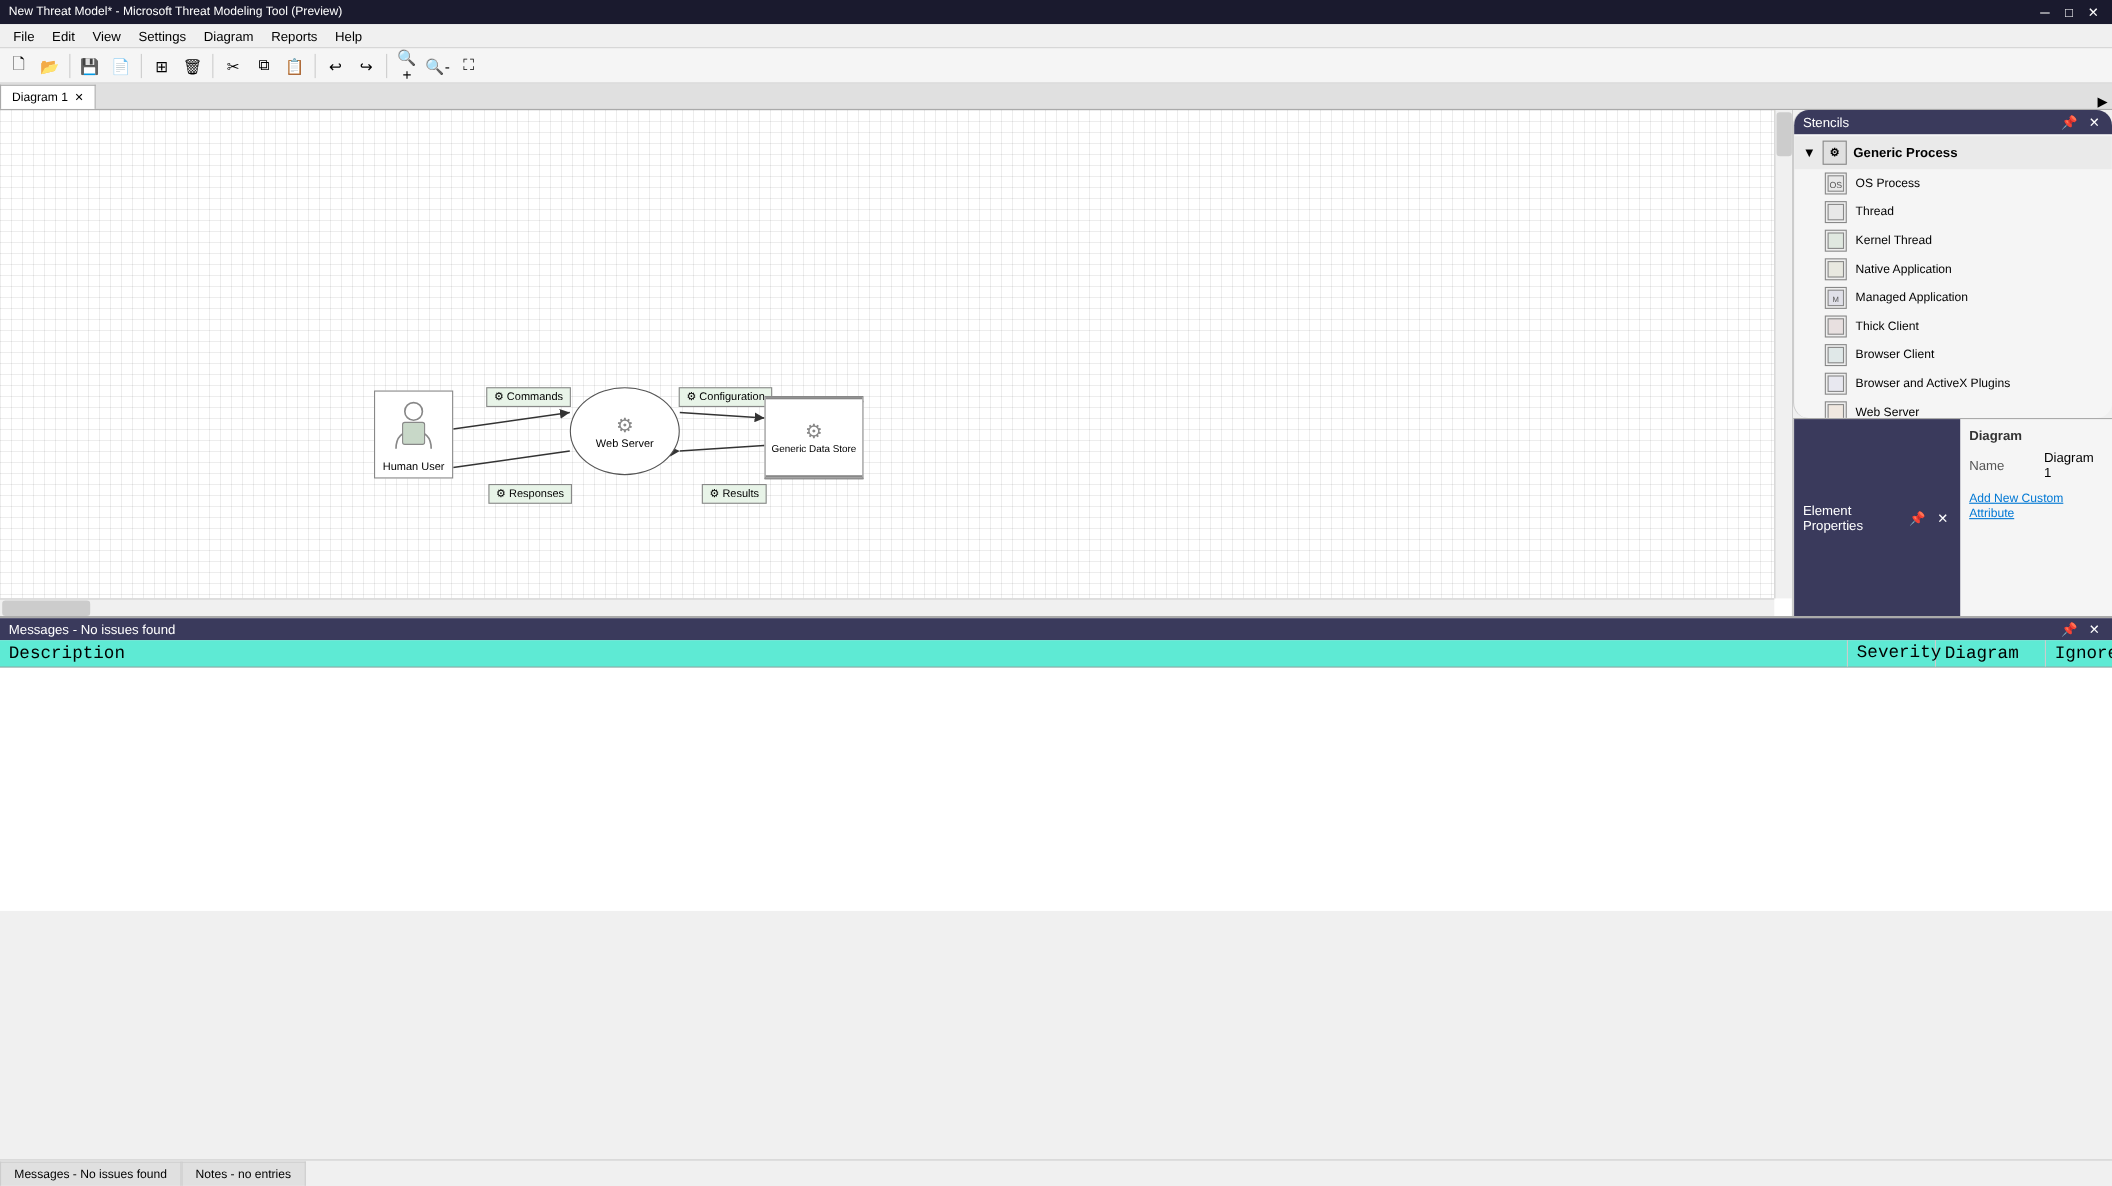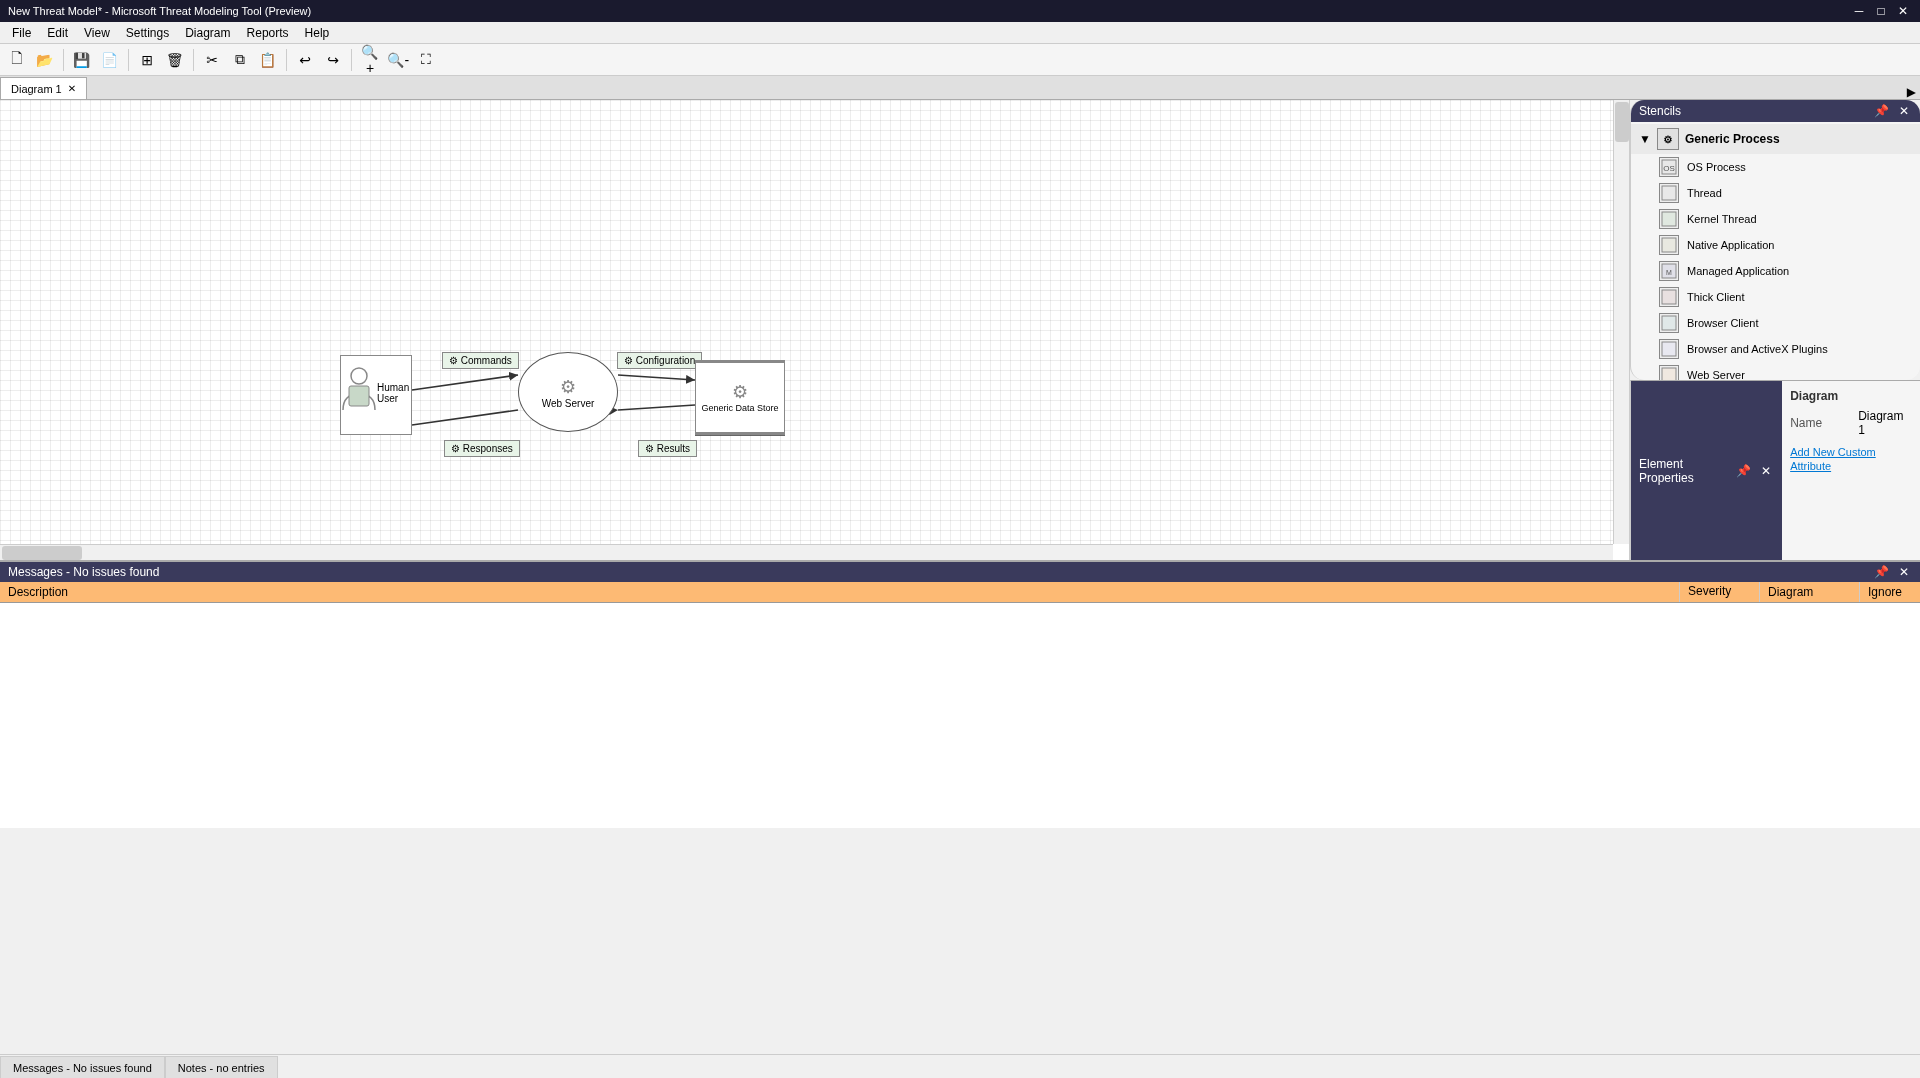--- a/index.html
+++ b/index.html
@@ -125,21 +125,21 @@
       background: #ffd700;
     }
 
     
     .diagram-element { position: absolute; }
     .actor-box {
       width: 72px; height: 80px;
       border: 1px solid #888;
       background: white;
       display: flex;
-      flex-direction: row;
+      flex-direction: column;
       align-items: center;
       justify-content: flex-end;
       padding-bottom: 4px;
       font-size: 10px;
     }
     .actor-icon {
       font-size: 28px;
       color: #666;
       margin-bottom: 2px;
     }
@@ -255,24 +255,25 @@
       background: #3a3a5c;
       color: white;
       padding: 3px 8px;
       font-size: 12px;
       display: flex;
       align-items: center;
       justify-content: space-between;
     }
     #messages-table-header {
       display: flex;
-      background: #fdba74;
+      background: #5eead4;
       border-bottom: 1px solid #999;
-      font-size: 12px;
+      font-size: 16px;
       font-weight: normal;
+      font-family: Liberation Mono, monospace;
     }
     .msg-col-desc { flex: 1; padding: 3px 8px; border-right: 1px solid #ccc; }
     .msg-col-sev { width: 80px; padding: 2px 8px; border-right: 1px solid #ccc; }
     .msg-col-diag { width: 100px; padding: 3px 8px; border-right: 1px solid #ccc; }
     .msg-col-ign { width: 60px; padding: 3px 8px; }
     #messages-body { background: #f9f9f9; height: calc(100% - 50px); }
 
     
     #statusbar {
       position: absolute;

